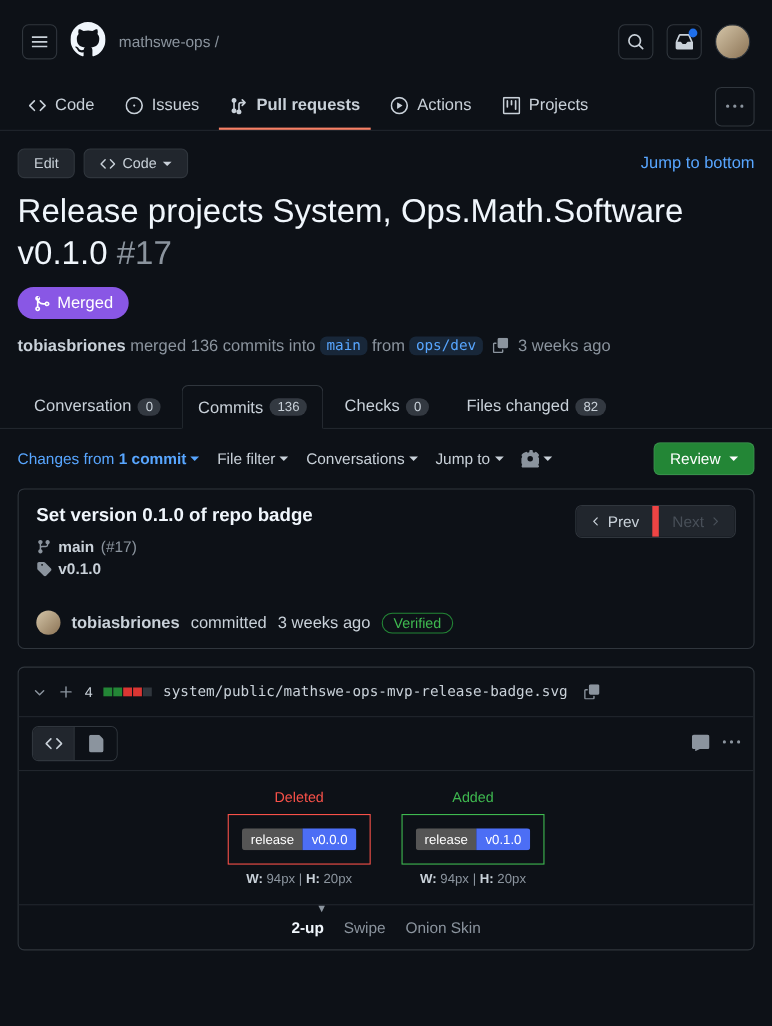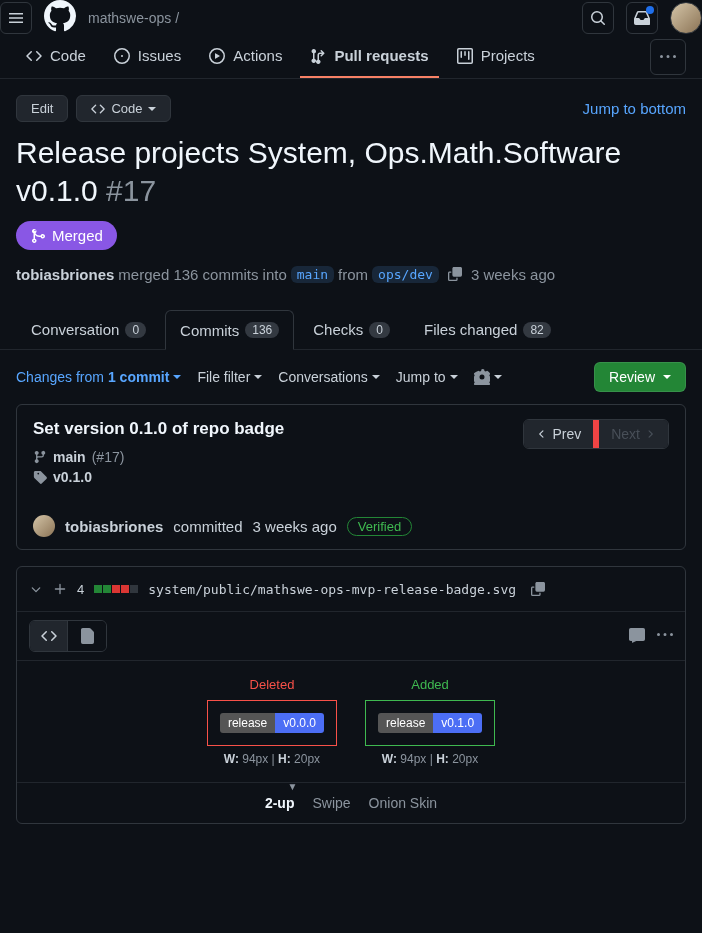--- a/index.html
+++ b/index.html
@@ -9,21 +9,21 @@
   color: #c9d1d9;
   width: 702px;
   font-size: 14px;
 }
 a { color: #58a6ff; text-decoration: none; }
 
 
 .top-header {
   display: flex;
   align-items: center;
-  padding: 0;
+  padding: 20px;
   gap: 12px;
 }
 .hamburger-btn {
   width: 32px; height: 32px;
   border: 1px solid #30363d;
   border-radius: 6px;
   background: transparent;
   display: flex; align-items: center; justify-content: center;
   color: #c9d1d9;
 }
@@ -429,31 +429,31 @@
         <path d="M4.72 3.22a.75.75 0 011.06 1.06L2.06 8l3.72 3.72a.75.75 0 11-1.06 1.06L.47 8.53a.75.75 0 010-1.06l4.25-4.25zm6.56 0a.75.75 0 10-1.06 1.06L13.94 8l-3.72 3.72a.75.75 0 101.06 1.06l4.25-4.25a.75.75 0 000-1.06l-4.25-4.25z"></path>
       </svg>
     <span>Code</span>
   </a>
   <a class="nav-tab">
     <svg width="16" height="16" viewBox="0 0 16 16" fill="currentColor">
         <path d="M8 1.5a6.5 6.5 0 100 13 6.5 6.5 0 000-13zM0 8a8 8 0 1116 0A8 8 0 010 8zm9 0a1 1 0 11-2 0 1 1 0 012 0z"></path>
       </svg>
     <span>Issues</span>
   </a>
+  <a class="nav-tab active">
+    <svg width="16" height="16" viewBox="0 0 16 16" fill="currentColor">
+        <path d="M1.5 3.25a2.25 2.25 0 113 2.122v5.256a2.251 2.251 0 11-1.5 0V5.372A2.25 2.25 0 011.5 3.25zm9.22-1.03a.75.75 0 011.06 0l2.5 2.5a.75.75 0 010 1.06l-2.5 2.5a.75.75 0 11-1.06-1.06l1.22-1.22H10a1 1 0 00-1 1v4.628a2.251 2.251 0 11-1.5 0V7a2.5 2.5 0 012.5-2.5h1.94l-1.22-1.22a.75.75 0 010-1.06z"></path>
+      </svg>
+    <span>Pull requests</span>
+  </a>
   <a class="nav-tab">
     <svg width="16" height="16" viewBox="0 0 16 16" fill="currentColor">
         <path d="M8 1.5a6.5 6.5 0 100 13 6.5 6.5 0 000-13zM0 8a8 8 0 1116 0A8 8 0 010 8zM6.379 5.227A.25.25 0 006 5.442v5.117a.25.25 0 00.379.214l4.264-2.559a.25.25 0 000-.428L6.379 5.227z"></path>
       </svg>
     <span>Actions</span>
-  </a>
-  <a class="nav-tab active">
-    <svg width="16" height="16" viewBox="0 0 16 16" fill="currentColor">
-        <path d="M1.5 3.25a2.25 2.25 0 113 2.122v5.256a2.251 2.251 0 11-1.5 0V5.372A2.25 2.25 0 011.5 3.25zm9.22-1.03a.75.75 0 011.06 0l2.5 2.5a.75.75 0 010 1.06l-2.5 2.5a.75.75 0 11-1.06-1.06l1.22-1.22H10a1 1 0 00-1 1v4.628a2.251 2.251 0 11-1.5 0V7a2.5 2.5 0 012.5-2.5h1.94l-1.22-1.22a.75.75 0 010-1.06z"></path>
-      </svg>
-    <span>Pull requests</span>
   </a>
   <a class="nav-tab">
     <svg width="16" height="16" viewBox="0 0 16 16" fill="currentColor">
         <path d="M1.75 0A1.75 1.75 0 000 1.75v12.5C0 15.216.784 16 1.75 16h12.5A1.75 1.75 0 0016 14.25V1.75A1.75 1.75 0 0014.25 0H1.75zM1.5 1.75a.25.25 0 01.25-.25h12.5a.25.25 0 01.25.25v12.5a.25.25 0 01-.25.25H1.75a.25.25 0 01-.25-.25V1.75zM11.75 3a.75.75 0 00-.75.75v7.5a.75.75 0 001.5 0v-7.5a.75.75 0 00-.75-.75zm-8.25.75a.75.75 0 011.5 0v5.5a.75.75 0 01-1.5 0v-5.5zM8 3a.75.75 0 00-.75.75v3.5a.75.75 0 001.5 0v-3.5A.75.75 0 008 3z"></path>
       </svg>
     <span>Projects</span>
   </a>
   <button class="more-btn">
     <svg width="16" height="16" viewBox="0 0 16 16" fill="currentColor">
         <path d="M8 9a1.5 1.5 0 100-3 1.5 1.5 0 000 3zM1.5 9a1.5 1.5 0 100-3 1.5 1.5 0 000 3zm13 0a1.5 1.5 0 100-3 1.5 1.5 0 000 3z"></path>

